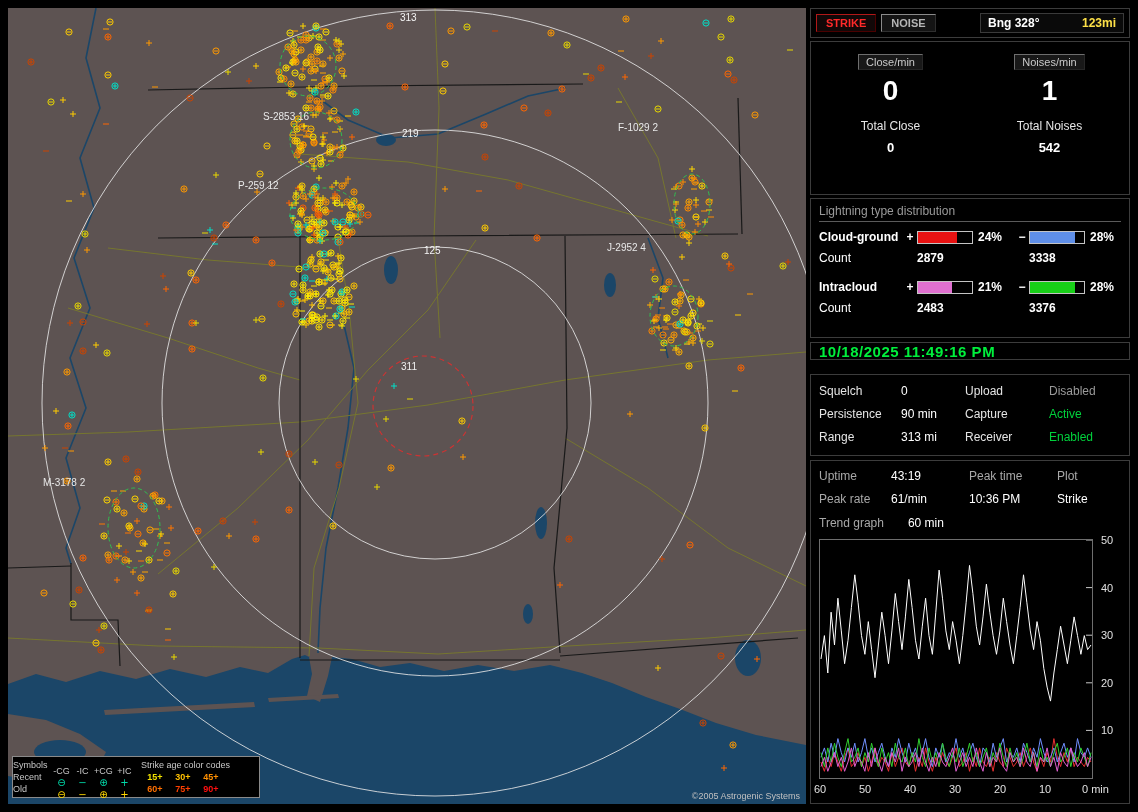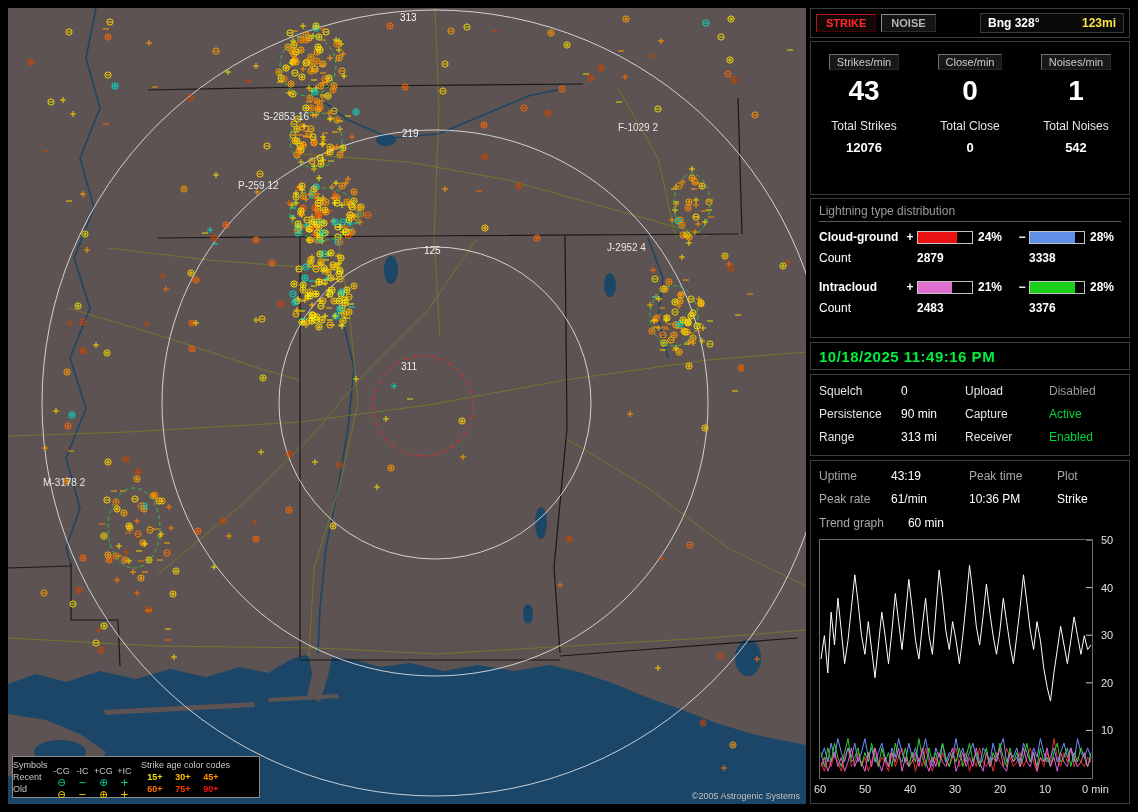--- a/index.html
+++ b/index.html
@@ -52,21 +52,21 @@
   .sign{color:#fff;font-weight:bold;text-align:center;}
   .bar{height:11px;border:1px solid #c4c4c4;background:#000;position:relative;overflow:hidden;}
   .bar i{position:absolute;left:0;top:0;bottom:0;}
   .pct{color:#fff;font-weight:bold;padding-left:5px;}
   .count-label{color:#fff;}
   .count-val{color:#fff;font-weight:bold;padding-left:14px;}
   .cv1{grid-column:2 / span 3;}
   .cv2{grid-column:5 / span 3;}
   .dspacer{grid-column:1 / -1;height:1px;}
 
-  #clock{top:334px;height:28px;display:flex;align-items:center;padding:0 8px;}
+  #clock{top:334px;height:18px;display:flex;align-items:center;padding:0 8px;}
   .clock-txt{color:#00ef3c;font-size:15px;font-weight:bold;letter-spacing:0.5px;}
 
   #settings{top:366px;height:82px;padding:9px 8px;display:grid;
             grid-template-columns:82px 64px 84px 82px;row-gap:9px;font-size:12px;align-content:start;}
   .s-lbl{color:#e4e4e4;}
   .s-val{color:#fff;}
   .val-gray{color:#9a9a9a;}
   .val-green{color:#00d23c;}
 
   #session{top:452px;height:344px;padding:8px;}
@@ -2621,26 +2621,20 @@
   <div class="panel" id="topbar">
     <button class="btn strike-btn">STRIKE</button>
     <button class="btn noise-btn">NOISE</button>
     <div class="bearing-box">
       <span class="bearing-txt">Bng 328°</span>
       <span class="distance-txt">123mi</span>
     </div>
   </div>
 
   <div class="panel" id="counters">
-    <div class="counter-col">
-      <span class="chead">Strikes/min</span>
-      <div class="rate">43</div>
-      <div class="tlabel">Total Strikes</div>
-      <div class="tvalue">12076</div>
-    </div>
     <div class="counter-col">
       <span class="chead">Close/min</span>
       <div class="rate">0</div>
       <div class="tlabel">Total Close</div>
       <div class="tvalue">0</div>
     </div>
     <div class="counter-col">
       <span class="chead">Noises/min</span>
       <div class="rate">1</div>
       <div class="tlabel">Total Noises</div>

